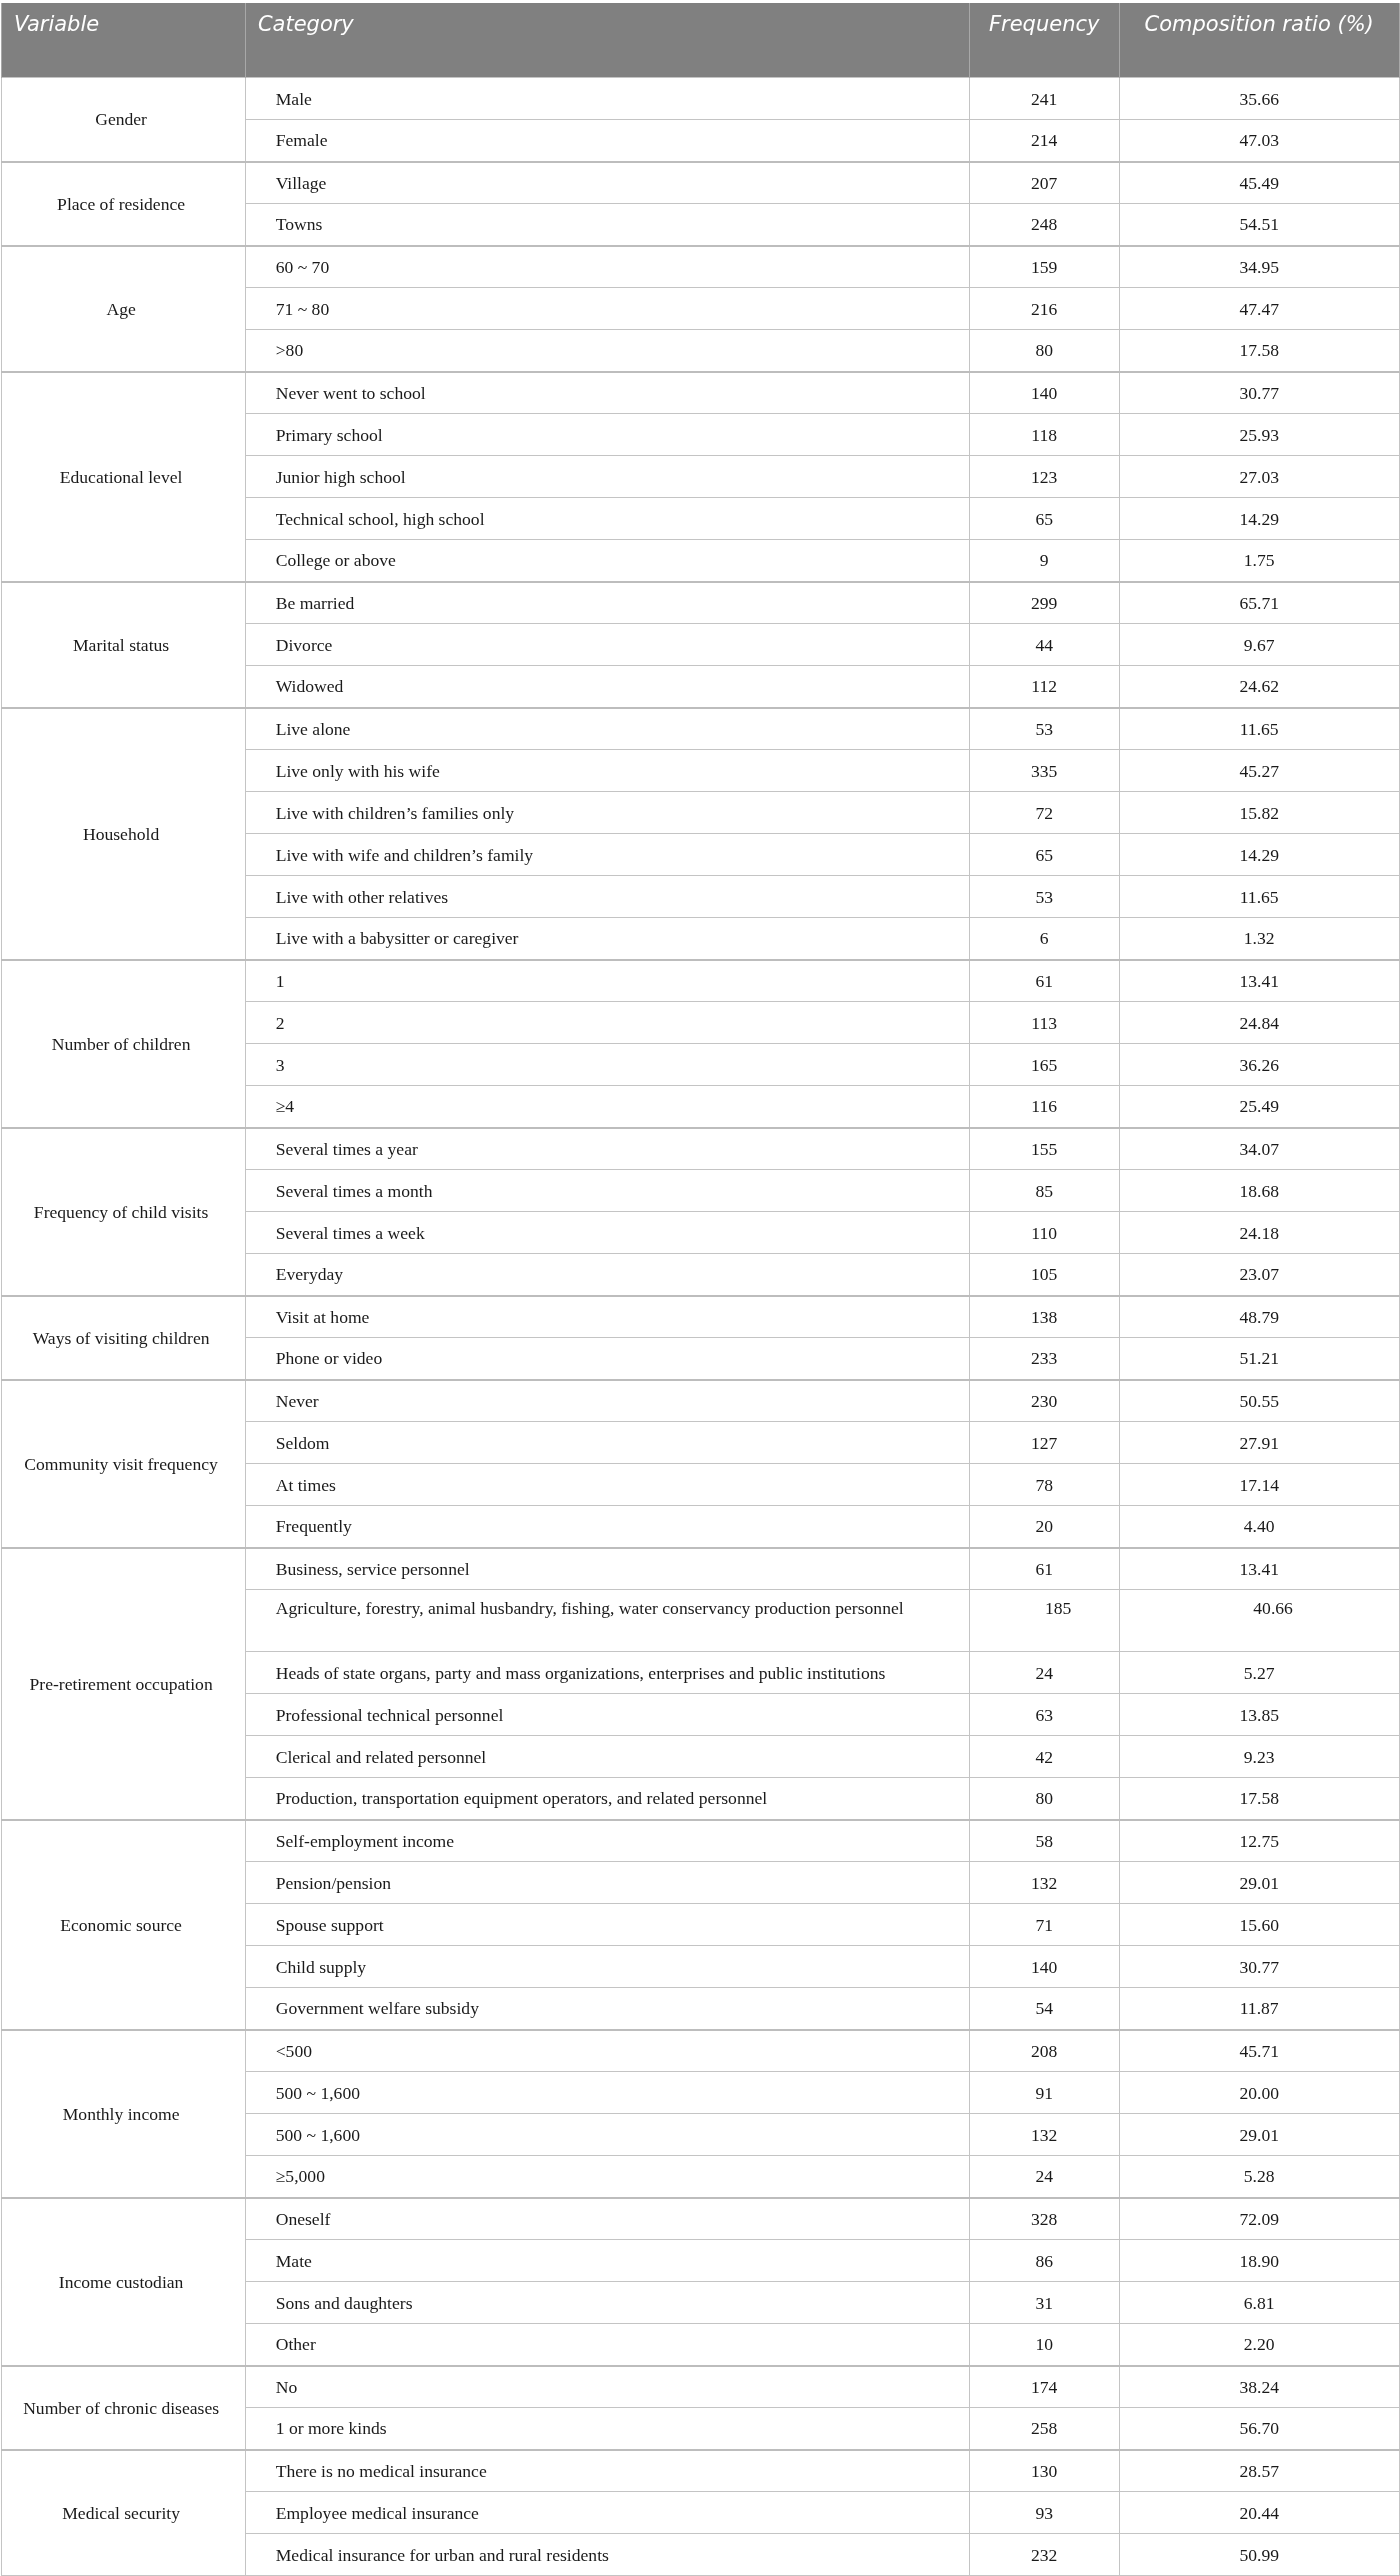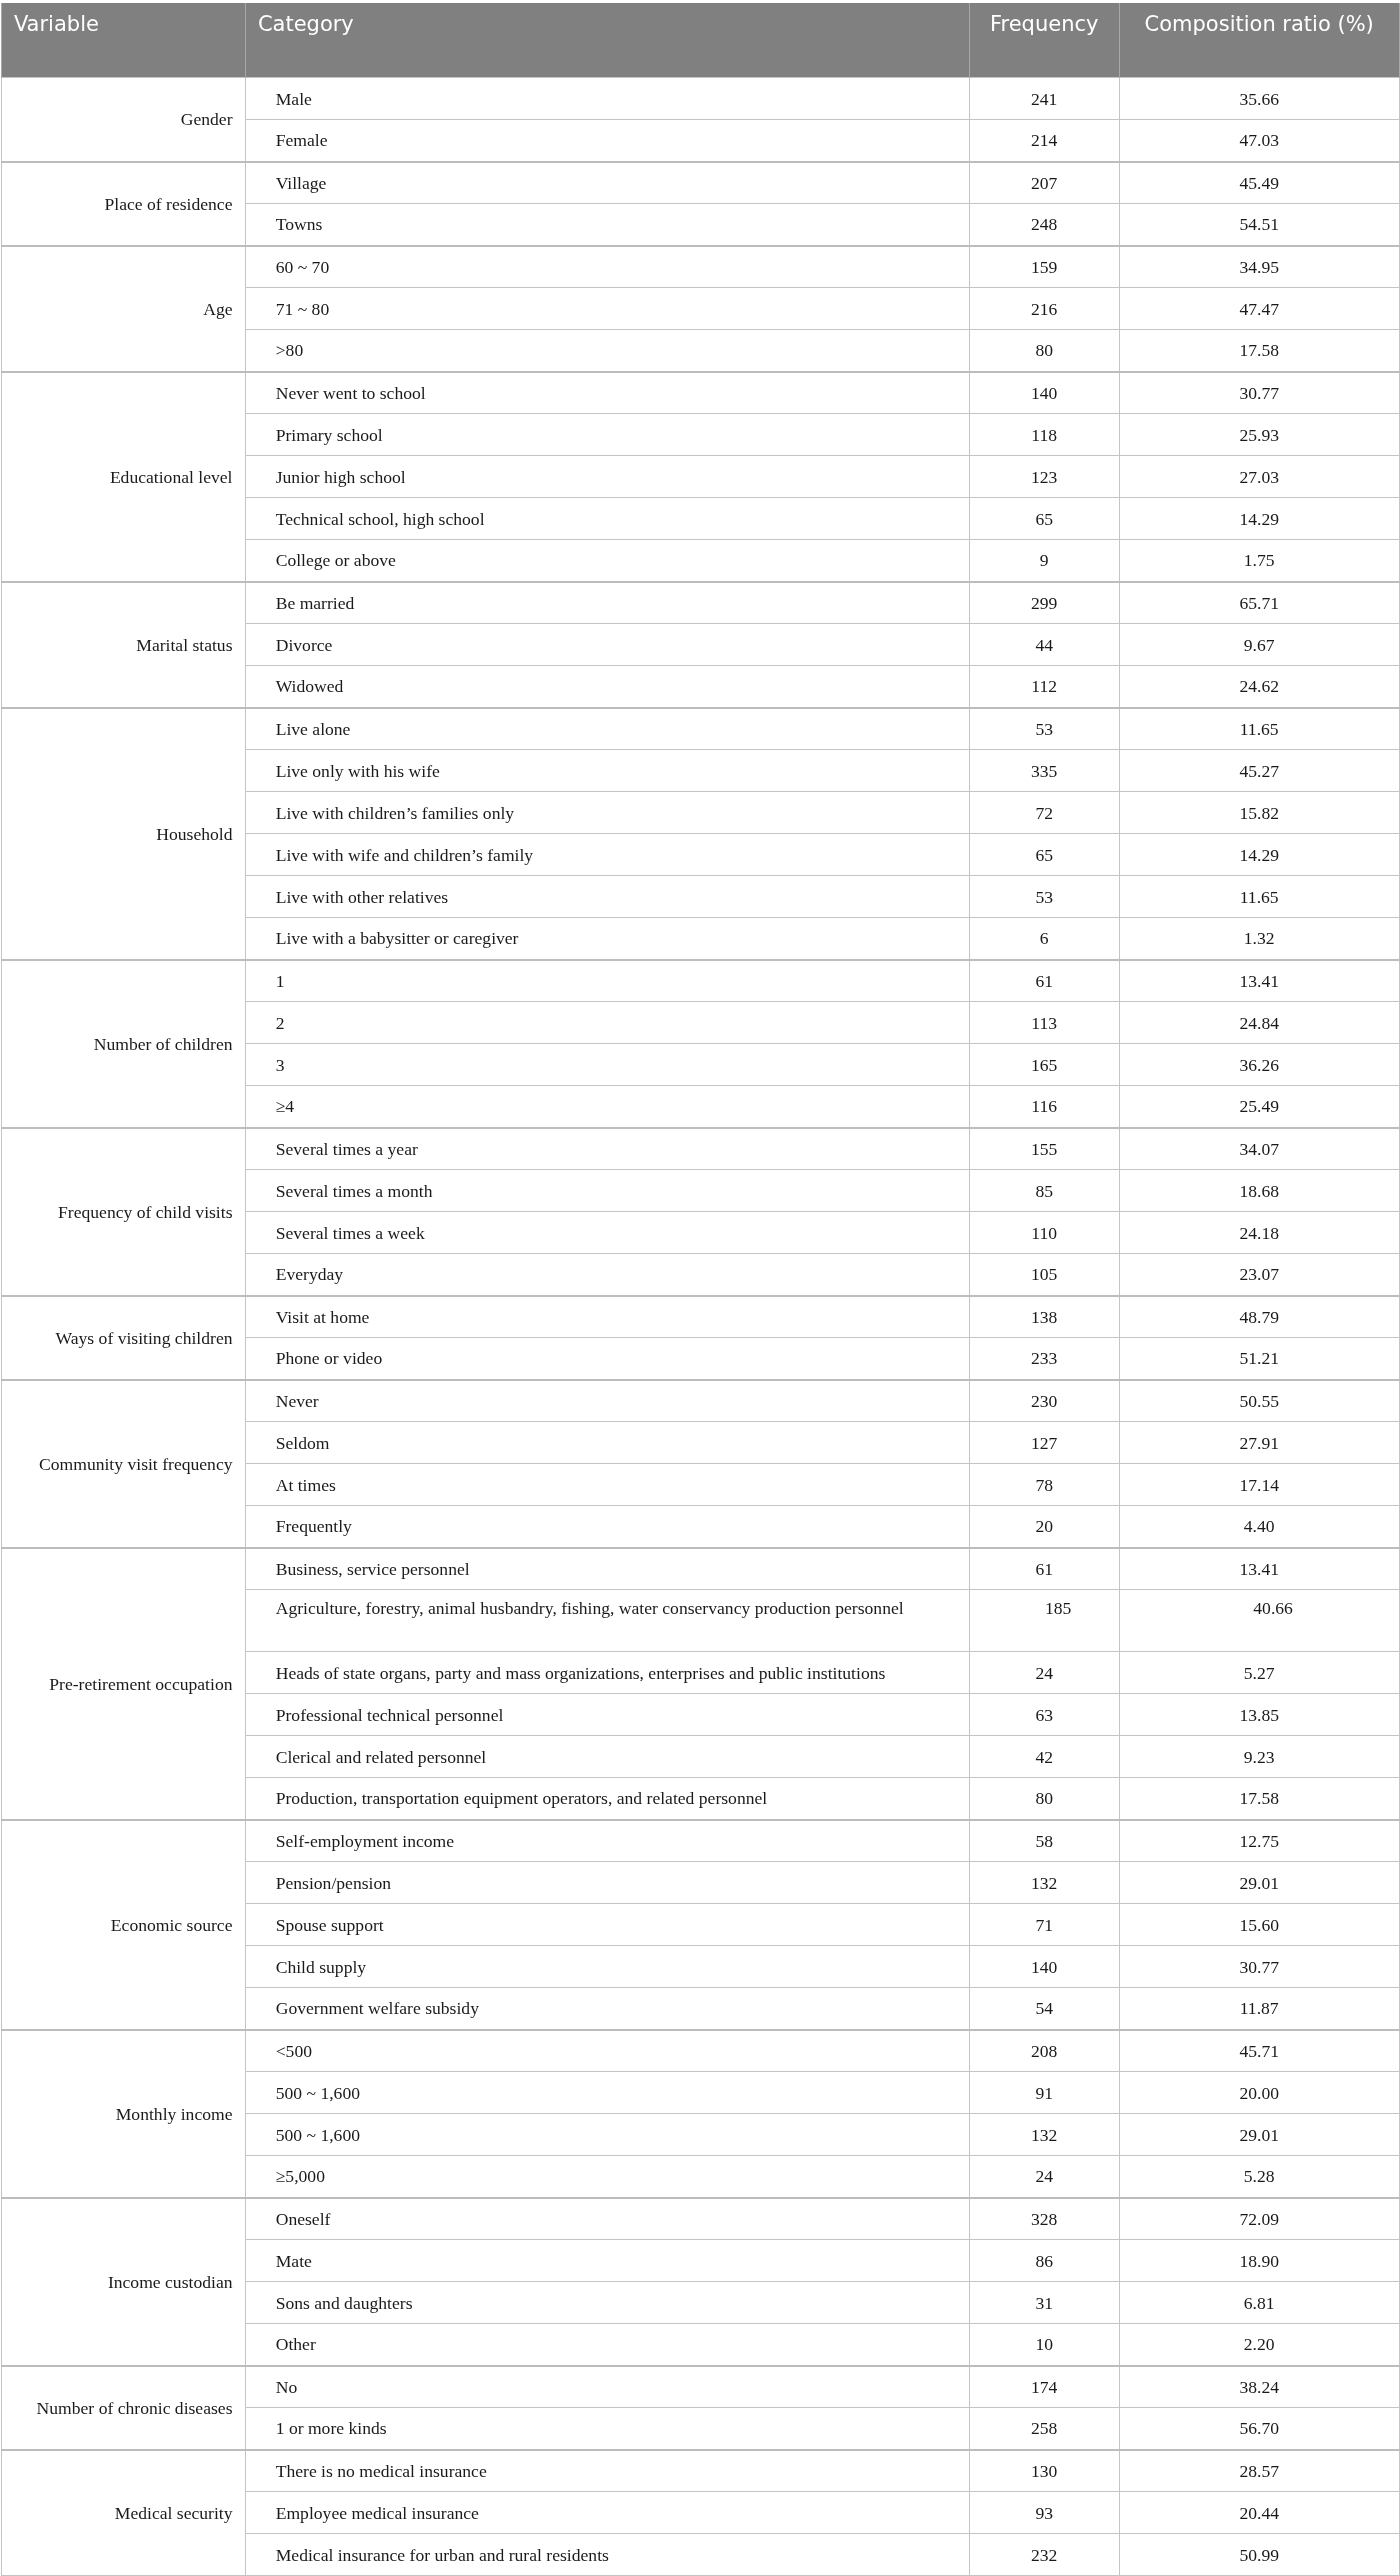--- a/index.html
+++ b/index.html
@@ -22,33 +22,34 @@
       font-family: "DejaVu Sans", "Liberation Sans", sans-serif;
       font-weight: normal;
       font-size: 21px;
       line-height: 26px;
       height: 75px;
       vertical-align: top;
       padding: 8.1px 12.2px 0 12.2px;
       border-left: 1.4px solid #a8a8a8;
       border-right: 1.4px solid #a8a8a8;
       box-sizing: border-box;
+      font-style: italic;
     }
     thead th.left { text-align: left; }
     thead th.center { text-align: center; margin-top: 40px; }
     tbody td {
       font-size: 17.6px;
       line-height: 20.3px;
       height: 42px;
       box-sizing: border-box;
       border: 1.4px solid #c4c4c4;
       padding: 0 12.2px;
       vertical-align: middle;
     }
-    tbody td.var { text-align: right; padding-left: 8px; }
+    tbody td.var { text-align: center; padding-left: 8px; }
     tbody td.cat { text-align: left; padding-left: 30px; }
     tbody td.num { text-align: center; }
     tbody tr.tall td { height: 62px; }
     tbody tr.tall td.cat { line-height: 31px; vertical-align: top; padding-top: 2.7px; }
     tbody tr.tall td.num { vertical-align: top; padding-top: 8.1px; padding-left: 40px; }
     tbody tr.group-start td { border-top: 2px solid #bdbdbd; }
     tbody td.var { border-left: 1.4px solid #c4c4c4; border-right: 1.4px solid #c4c4c4; }
   </style>
 </head>
 <body>

